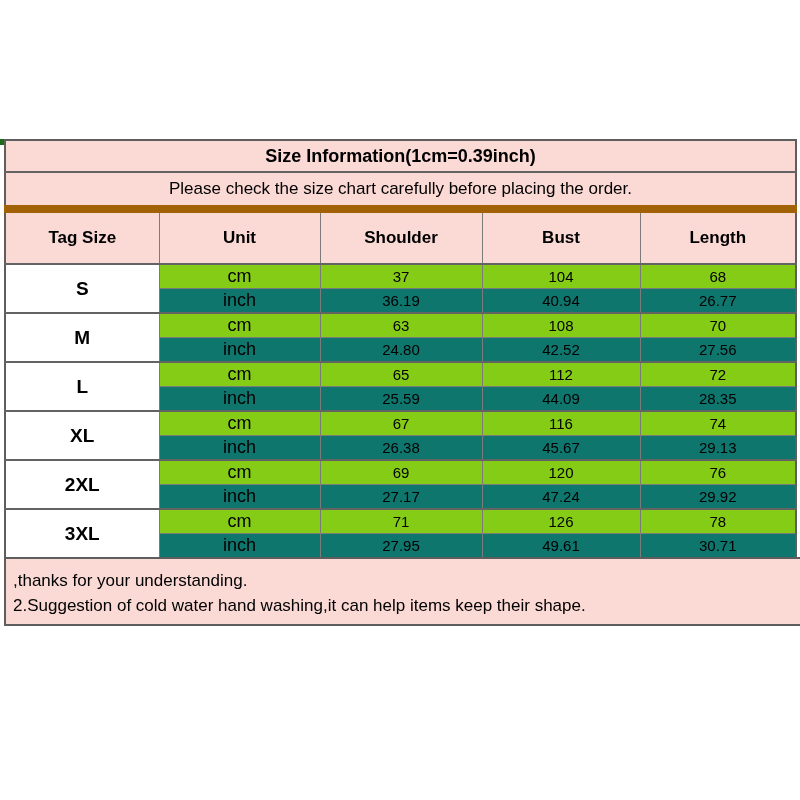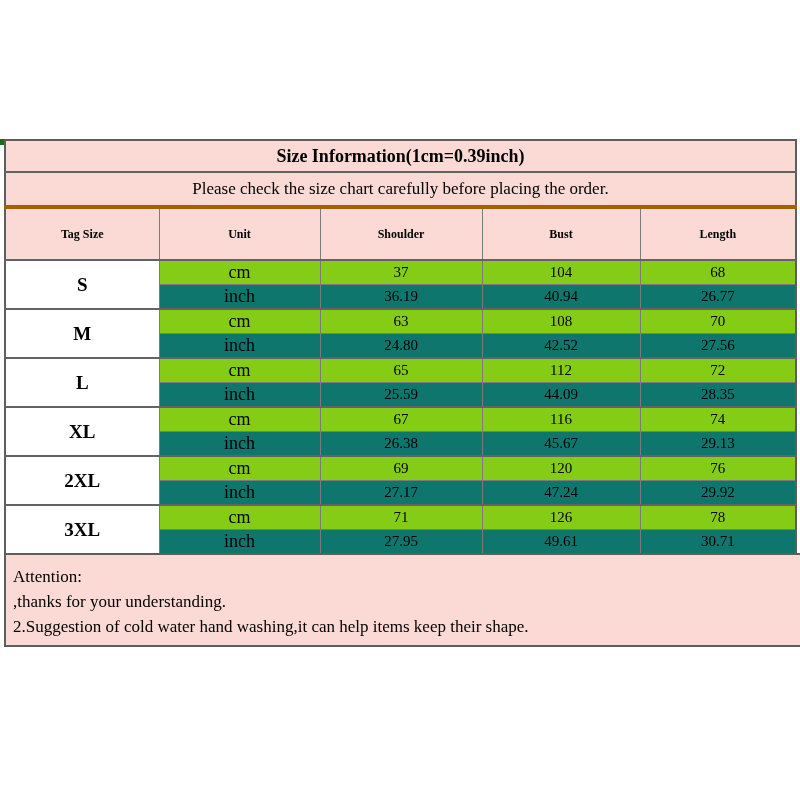--- a/index.html
+++ b/index.html
@@ -17,21 +17,20 @@
   }
   .canvas {
     position: absolute;
     inset: 0;
   }
   .chart-wrap {
     position: absolute;
     left: 4px;
     top: 139px;
     width: 660px;
-    font-family: Liberation Serif, serif;
   }
   table.size-table {
     border-collapse: collapse;
     table-layout: fixed;
     width: 791px;
     border: 2px solid #5e5e5e;
   }
   table.size-table td,
   table.size-table th {
     border: 1px solid #7b7b7b;
@@ -47,23 +46,23 @@
     font-size: 18px;
     font-weight: bold;
   }
   tr.subtitle-row td {
     height: 32px;
     font-size: 17px;
     border-top: 2px solid #636363;
   }
   tr.header-row th {
     height: 50px;
-    font-size: 12px;
+    font-size: 17px;
     font-weight: bold;
-    border-top: 4px solid #a16207;
+    border-top: 8px solid #a16207;
   }
   tr.cm-row td,
   tr.inch-row td {
     height: 23px;
   }
   tr.cm-row td {
     background: #84cc16;
   }
   tr.inch-row td {
     background: #0f766e;
@@ -218,18 +217,17 @@
         <tr class="inch-row">
           <td class="unit-cell">inch</td>
           <td class="val-cell">27.95</td>
           <td class="val-cell">49.61</td>
           <td class="val-cell">30.71</td>
         </tr>
       </tbody>
     </table>
 
     <div class="attention">
-      <div class="att-line">Attention:</div>
       <div class="att-line">,thanks for your understanding.</div>
       <div class="att-line">2.Suggestion of cold water hand washing,it can help items keep their shape.</div>
     </div>
   </div>
 </div>
 
 </body></html>

